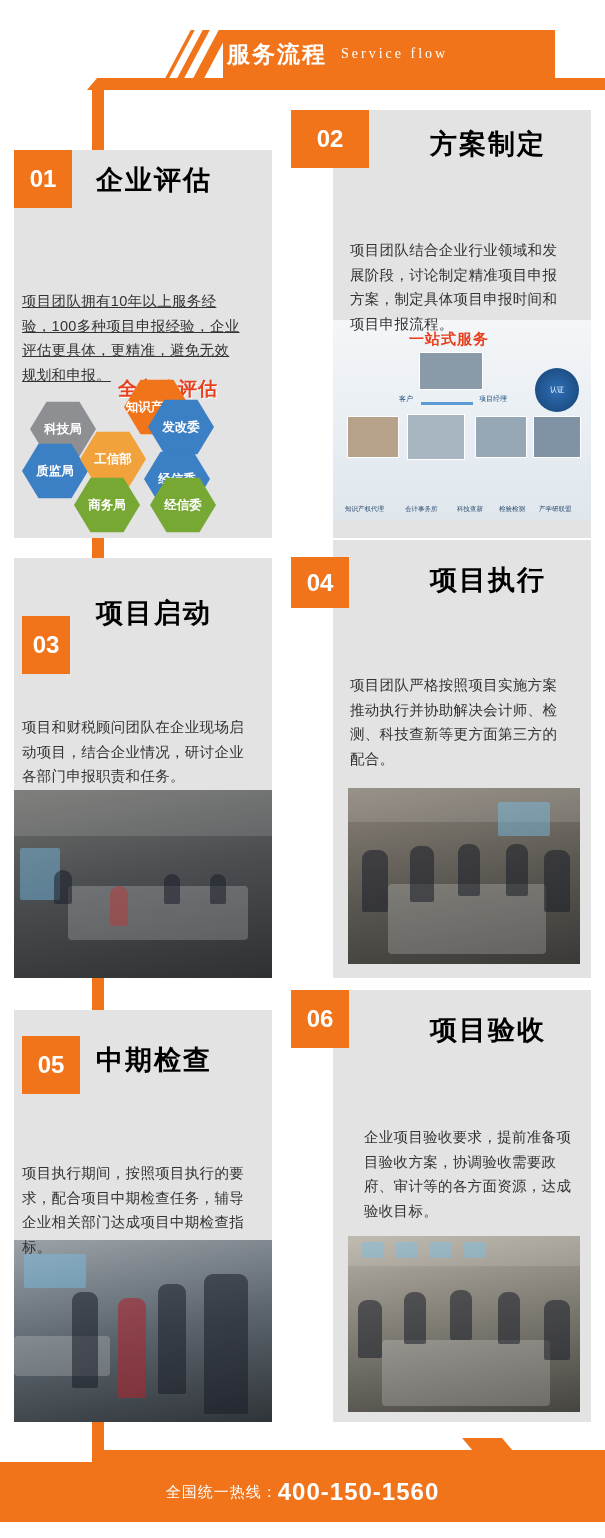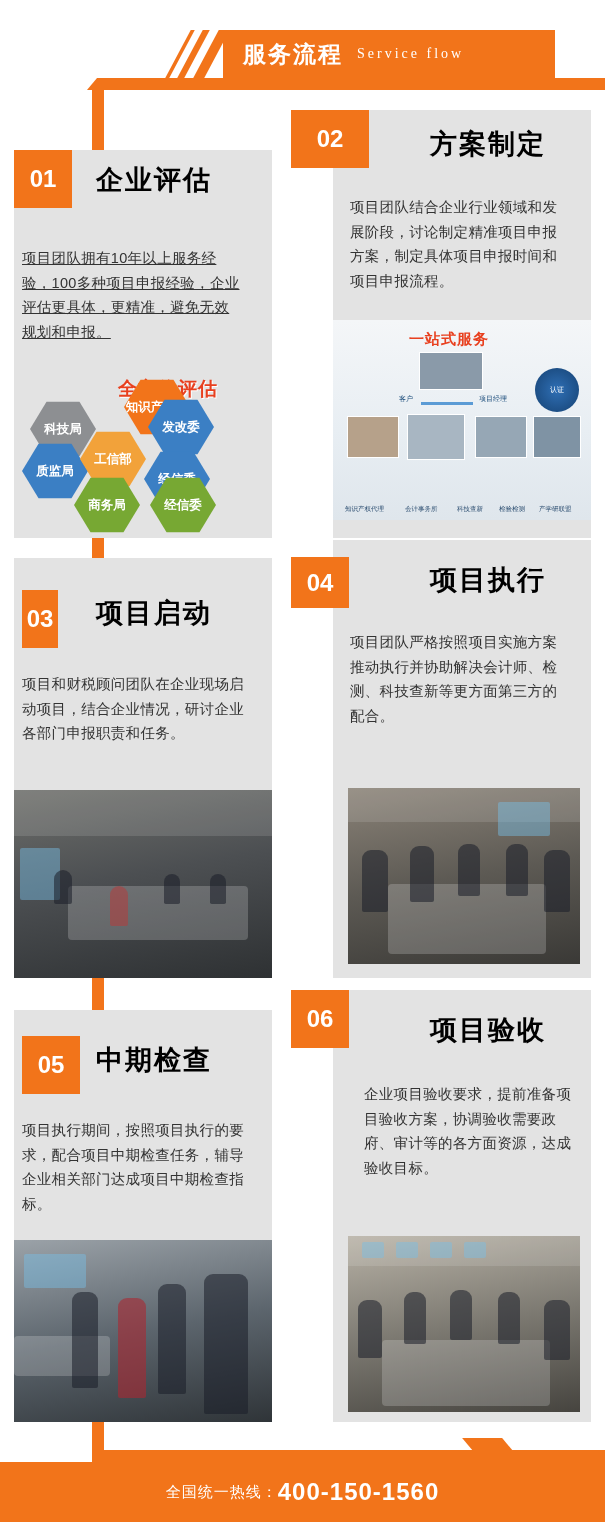--- a/index.html
+++ b/index.html
@@ -18,21 +18,21 @@
     top: 0; left: 0;
     width: 605px; height: 92px;
   }
   .hdr-bar {
     position: absolute;
     top: 30px; left: 223px;
     width: 332px; height: 48px;
     background: #f2741a;
     display: flex;
     align-items: center;
-    padding-left: 20px;
+    padding-left: 4px;
   }
   .hdr-cn {
     color: #ffffff;
     font-size: 23px;
     font-weight: bold;
     letter-spacing: 2px;
   }
   .hdr-en {
     color: #ffffff;
     font-size: 14px;
@@ -127,20 +127,21 @@
     font-size: 27px;
     font-weight: bold;
     letter-spacing: 2px;
   }
   .card-body {
     position: absolute;
     color: #333333;
     font-size: 14.5px;
     line-height: 1.7;
     letter-spacing: 0.3px;
+    margin-top: 43px;
   }
 
   
   #card1 { left: 14px; top: 150px; width: 258px; height: 388px; }
   #badge1 { left: 14px; top: 150px; width: 58px; height: 58px; }
   #title1 { left: 96px; top: 162px; }
   #body1  { left: 22px; top: 246px; width: 218px; text-decoration: underline; }
 
   
   .hexwrap {
@@ -236,21 +237,21 @@
   .svc-caption {
     position: absolute;
     bottom: 6px;
     color: #2b4d70;
     font-size: 6.5px;
     white-space: nowrap;
   }
 
   
   #card3 { left: 14px; top: 558px; width: 258px; height: 420px; }
-  #badge3 { left: 22px; top: 590px; width: 36px; height: 58px; }
+  #badge3 { left: 22px; top: 616px; width: 48px; height: 58px; }
   #title3 { left: 96px; top: 595px; }
   #body3  { left: 22px; top: 672px; width: 222px; }
 
   
   #card4 { left: 333px; top: 540px; width: 258px; height: 438px; }
   #badge4 { left: 291px; top: 557px; width: 58px; height: 51px; }
   #title4 { left: 430px; top: 562px; }
   #body4  { left: 350px; top: 630px; width: 220px; }
 
   

